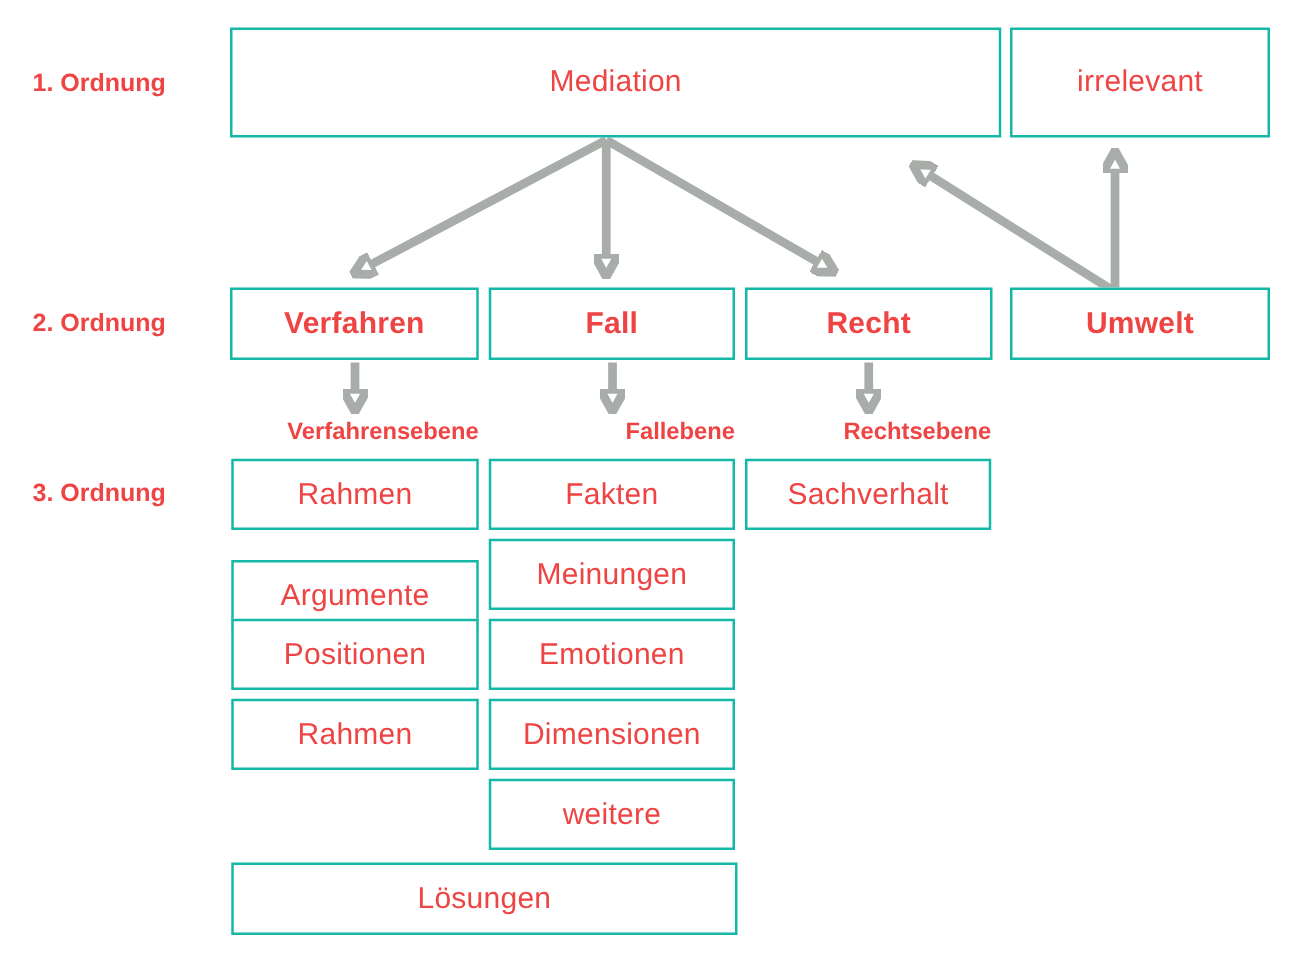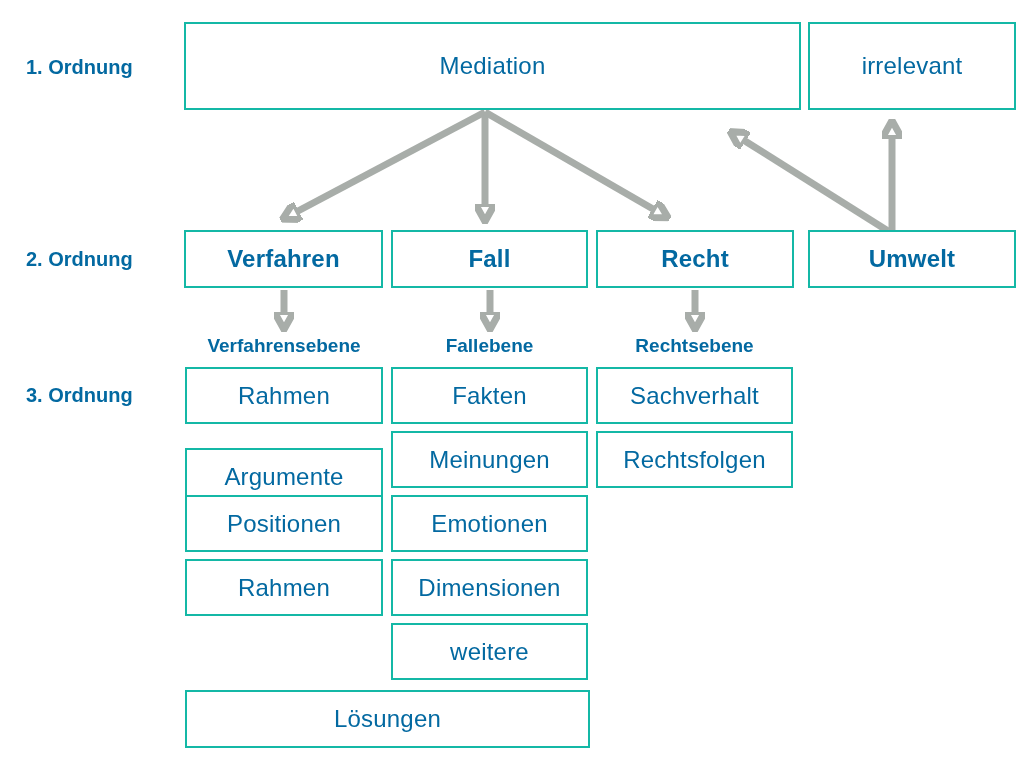--- a/index.html
+++ b/index.html
@@ -1,32 +1,32 @@
 <!DOCTYPE html>
 <html><head>
 <meta charset="utf-8">
 <style>
   html,body{margin:0;padding:0;background:#ffffff;}
   .stage{
     position:relative;width:1032px;height:766px;background:#ffffff;overflow:hidden;
-    font-family:"Liberation Sans","DejaVu Sans",sans-serif;color:#0369a1;
+    font-family:"Liberation Sans","DejaVu Sans",sans-serif;color:#ef4444;
   }
   .box{
     position:absolute;box-sizing:border-box;background:#ffffff;
     border:2px solid #14b8a6;display:flex;align-items:center;justify-content:center;
     font-size:24px;letter-spacing:0.2px;white-space:nowrap;
   }
   .box.bold{font-weight:bold;}
   .order-label{
     position:absolute;left:26px;font-weight:bold;font-size:20px;line-height:20px;
     white-space:nowrap;
   }
   .ebene-label{
     position:absolute;font-weight:bold;font-size:19px;line-height:20px;
-    text-align:center;white-space:nowrap;
+    text-align:right;white-space:nowrap;
   }
   .arrows{position:absolute;left:0;top:0;width:1032px;height:766px;pointer-events:none;}
   .arrows path{stroke:#a8ada9;stroke-width:7;fill:none;}
 </style>
 </head>
 <body>
 
 <div class="stage">
 
   <div class="order-label" style="top:57px">1. Ordnung</div>
@@ -66,17 +66,16 @@
   <div class="box" style="left:185px;top:495px;width:198px;height:57px">Positionen</div>
   <div class="box" style="left:185px;top:559px;width:198px;height:57px">Rahmen</div>
 
   <div class="box" style="left:391px;top:367px;width:197px;height:57px">Fakten</div>
   <div class="box" style="left:391px;top:431px;width:197px;height:57px">Meinungen</div>
   <div class="box" style="left:391px;top:495px;width:197px;height:57px">Emotionen</div>
   <div class="box" style="left:391px;top:559px;width:197px;height:57px">Dimensionen</div>
   <div class="box" style="left:391px;top:623px;width:197px;height:57px">weitere</div>
 
   <div class="box" style="left:596px;top:367px;width:197px;height:57px">Sachverhalt</div>
-  <div class="box" style="left:596px;top:431px;width:197px;height:57px">Rechtsfolgen</div>
 
   <div class="box" style="left:185px;top:690px;width:405px;height:58px">Lösungen</div>
 
 </div>
 
 </body></html>

